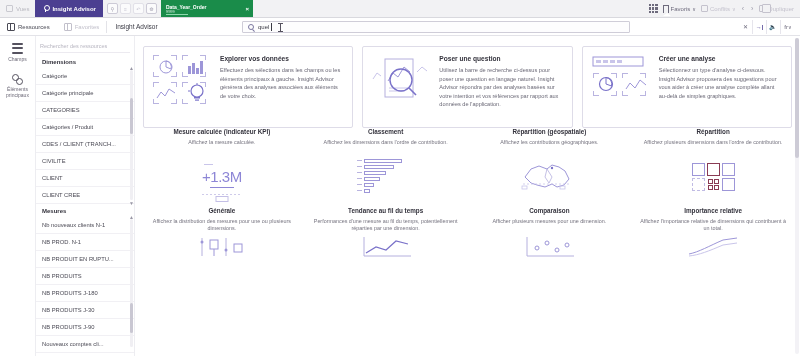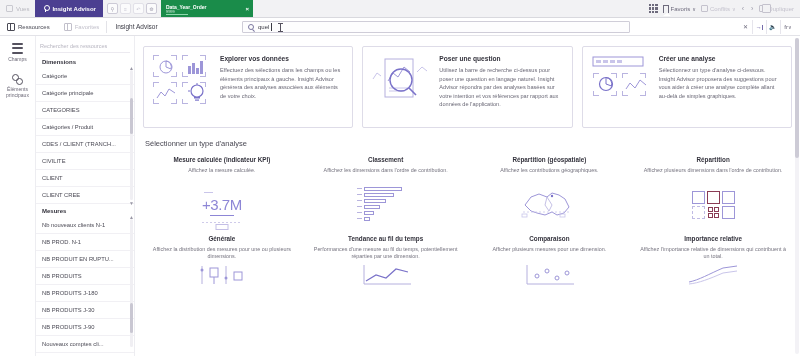--- a/index.html
+++ b/index.html
@@ -652,21 +652,20 @@
             <polyline points="1,12 5,6 10,11 15,3 21,8" fill="none" stroke="#9d96d8" stroke-width="1"></polyline>
           </svg>
         </div>
         <div class="card-text">
           <div class="card-title">Créer une analyse</div>
           <div class="card-desc">Sélectionnez un type d'analyse ci-dessous. Insight Advisor proposera des suggestions pour vous aider à créer une analyse complète allant au-delà de simples graphiques.</div>
         </div>
       </div>
     </div>
 
-    <div class="sec-title">Sélectionner un type d'analyse</div>
 
     <div class="grid">
 
       <div class="gcell">
         <div class="gtitle">Mesure calculée (indicateur KPI)</div>
         <div class="gdesc">Affichez la mesure calculée.</div>
       </div>
       <div class="gcell">
         <div class="gtitle">Classement</div>
         <div class="gdesc">Affichez les dimensions dans l'ordre de contribution.</div>
@@ -676,21 +675,21 @@
         <div class="gdesc">Affichez les contributions géographiques.</div>
       </div>
       <div class="gcell">
         <div class="gtitle">Répartition</div>
         <div class="gdesc">Affichez plusieurs dimensions dans l'ordre de contribution.</div>
       </div>
 
       <div class="gthumb">
         <div class="kpi-thumb">
           <span class="dash"></span>
-          <span>+3.7M</span>
+          <span>+1.3M</span>
           <span class="bar"></span>
           <span class="kpi-sub"></span>
           <span class="kpi-box"></span>
         </div>
       </div>
       <div class="gthumb">
         <div class="hbars">
           <div class="row">
               <span class="tick"></span>
               <span class="b" style="width:38px;"></span>

